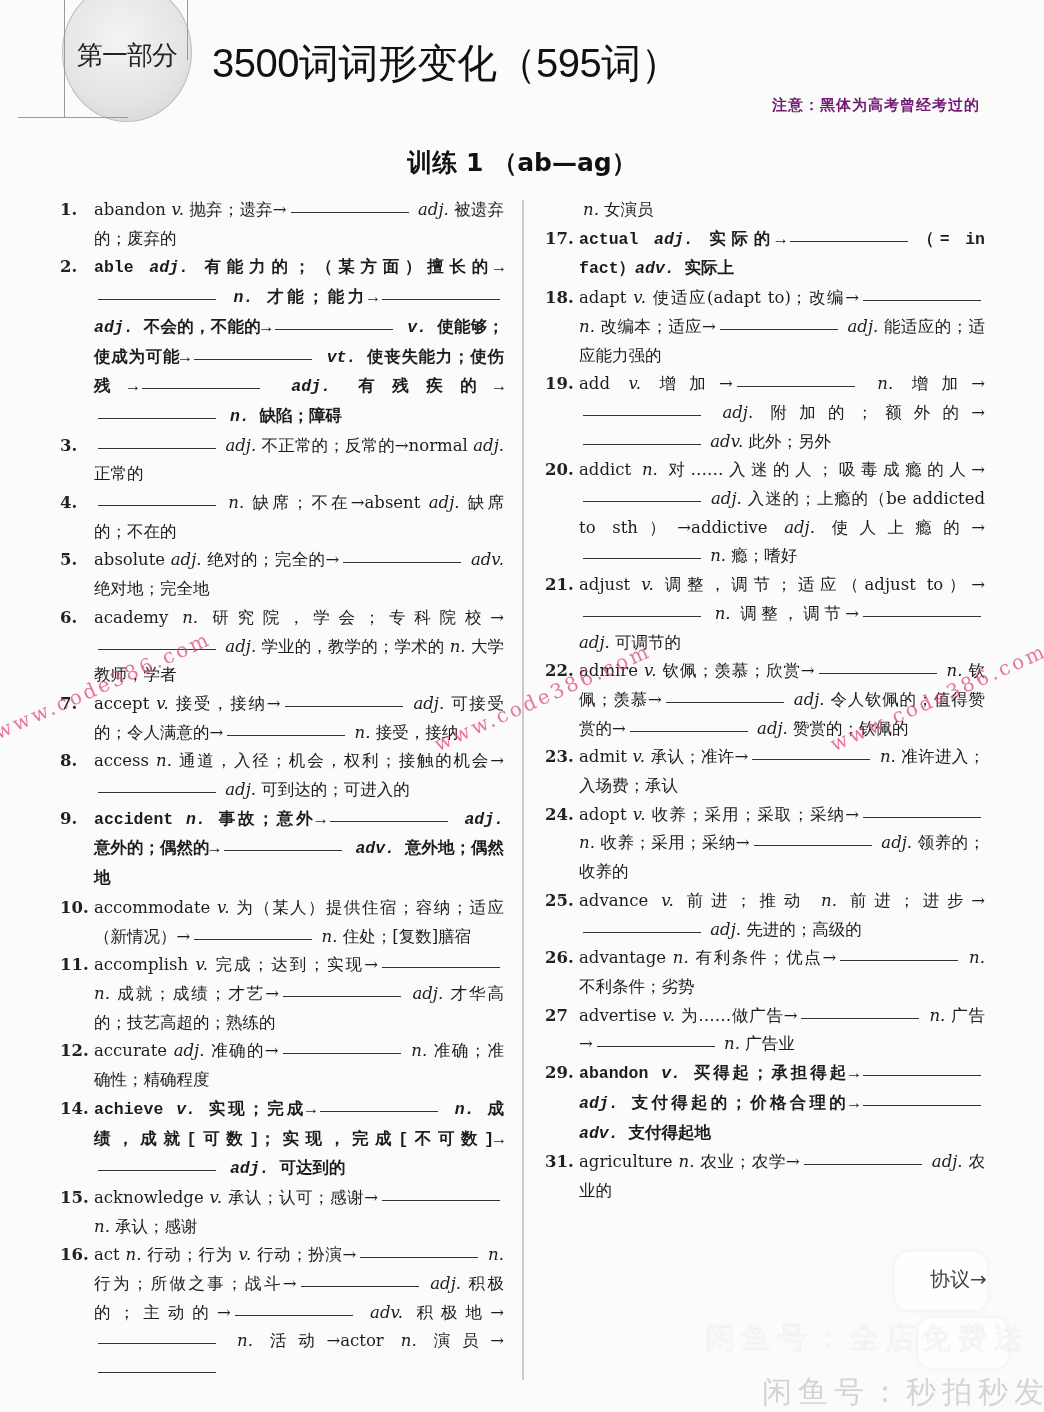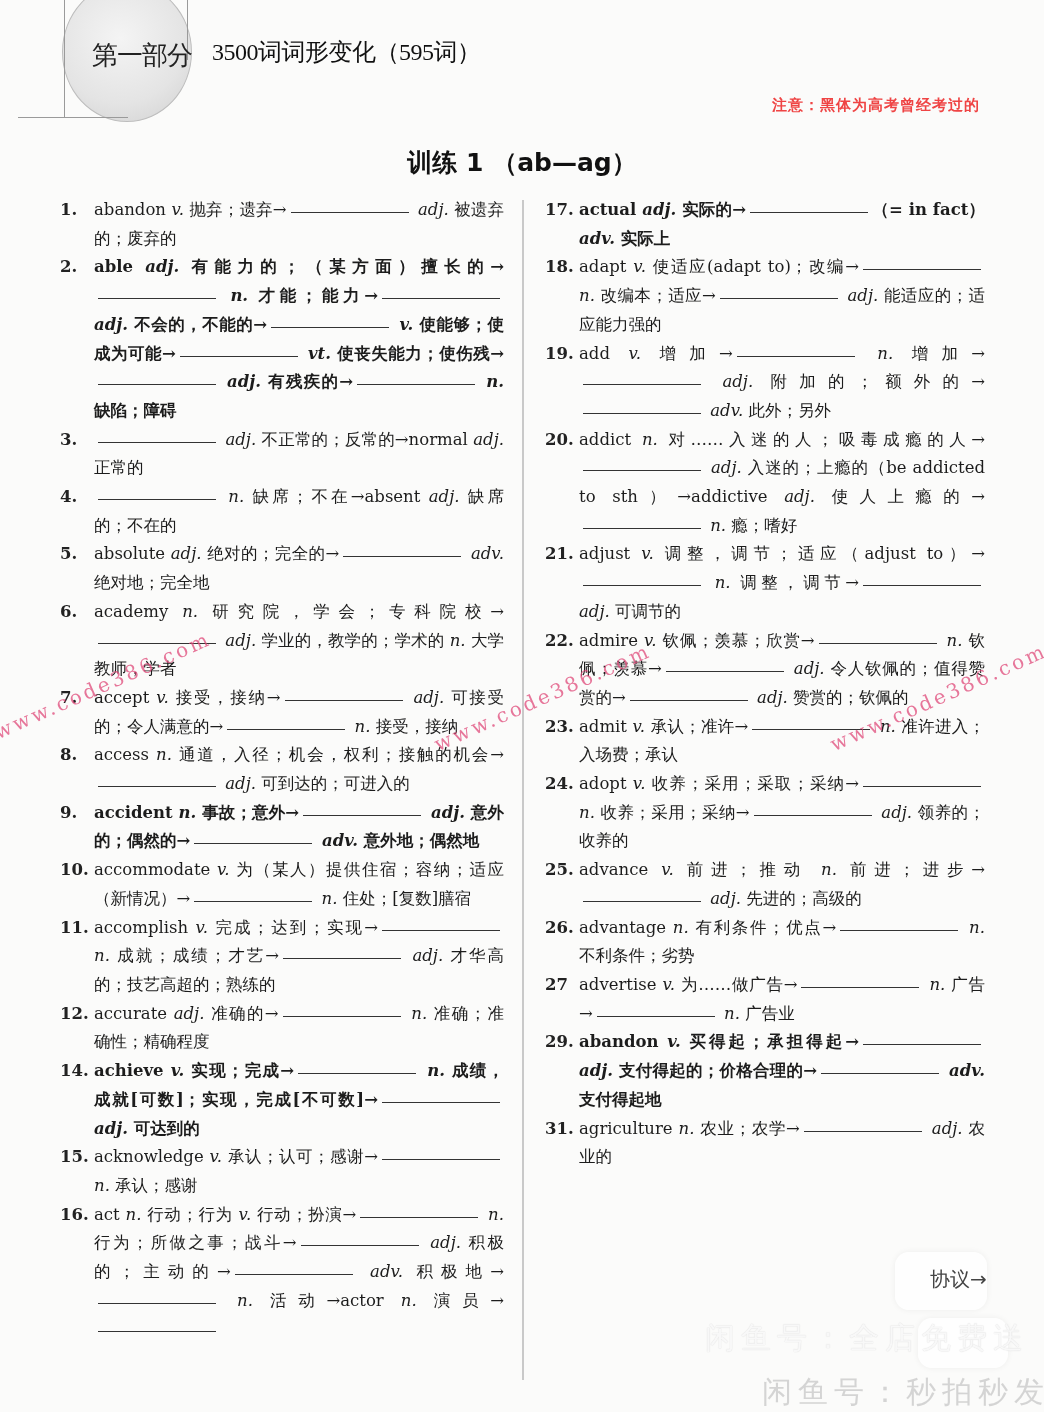--- a/index.html
+++ b/index.html
@@ -12,46 +12,46 @@
     position: absolute; left: 62px; top: -18px; width: 128px; height: 138px;
     border-radius: 50%;
     background: radial-gradient(circle at 45% 40%, #f4f4f4 0%, #e4e4e4 60%, #cfcfcf 100%);
     border: 1px solid #bdbdbd;
   }
   .part-frame-v { position: absolute; left: 64px; top: 0; width: 1px; height: 118px; background: #9a9a9a; }
   .part-frame-v2 { position: absolute; left: 187px; top: 0; width: 1px; height: 60px; background: #9a9a9a; }
   .part-frame-h { position: absolute; left: 18px; top: 117px; width: 110px; height: 1px; background: #9a9a9a; }
   .part-label {
     position: absolute; left: 64px; top: 38px; width: 126px; text-align: center;
-    font-family: "DejaVu Sans", sans-serif; font-size: 26px; color: #222; letter-spacing: -1px; margin-left: 15px;
+    font-family: "DejaVu Sans", sans-serif; font-size: 26px; color: #222; letter-spacing: -1px;
   }
   .main-title {
     position: absolute; left: 212px; top: 36px;
-    font-family: Liberation Serif, serif; font-size: 24px; color: #111; letter-spacing: -0.5px;
+    font-family: Liberation Sans, sans-serif; font-size: 40px; color: #111; letter-spacing: -0.5px;
   }
   .note {
     position: absolute; right: 64px; top: 96px;
-    font-family: "DejaVu Serif", serif; font-size: 15px; font-weight: bold; color: #ef4444; letter-spacing: 1px;
+    font-family: "DejaVu Serif", serif; font-size: 15px; font-weight: bold; color: #701a75; letter-spacing: 1px;
   }
   .section-title {
     position: absolute; left: 0; width: 1044px; top: 146px; text-align: center;
     font-family: "DejaVu Sans", sans-serif; font-size: 25px; font-weight: bold; color: #111;
   }
   .col {
     position: absolute; top: 196px;
     font-size: 16.5px; line-height: 28.7px;
   }
   .col-left { left: 60px; width: 444px; }
   .col-right { left: 545px; width: 440px; }
   .divider { position: absolute; left: 522px; top: 200px; width: 2px; height: 1180px; background: #c9c9c9; }
   .entry { position: relative; padding-left: 34px; text-align: justify; }
   .entry .num { position: absolute; left: 0; top: 0; font-weight: bold; color: #222; }
   .entry.cont { padding-left: 38px; }
   .pos { font-style: italic; }
-  .b { font-weight: bold; }
+  .b { font-weight: bold; font-family: Liberation Mono, monospace; }
   .blank {
     display: inline-block; width: 118px; height: 1px; border-bottom: 1.5px solid #333;
     margin: 0 4px; vertical-align: 2px;
   }
   .watermark {
     position: absolute; color: #e04a7a; opacity: 0.75;
     font-family: "DejaVu Serif", serif; font-size: 20px; letter-spacing: 3px;
     transform-origin: left bottom; white-space: nowrap; pointer-events: none;
   }
   .wm1 { left: 0; top: 720px; transform: rotate(-24deg); }
@@ -99,20 +99,21 @@
     <div class="entry"><span class="num">8.</span><span>access </span><span class="pos">n.</span><span> 通道，入径；机会，权利；接触的机会→</span><span class="blank"></span><span class="pos"> adj.</span><span> 可到达的；可进入的</span></div>
     <div class="entry"><span class="num">9.</span><span class="b">accident </span><span class="pos b">n.</span><span class="b"> 事故；意外→</span><span class="blank"></span><span class="pos b"> adj.</span><span class="b"> 意外的；偶然的→</span><span class="blank"></span><span class="pos b"> adv.</span><span class="b"> 意外地；偶然地</span></div>
     <div class="entry"><span class="num">10.</span><span>accommodate </span><span class="pos">v.</span><span> 为（某人）提供住宿；容纳；适应（新情况）→</span><span class="blank"></span><span class="pos"> n.</span><span> 住处；[复数]膳宿</span></div>
     <div class="entry"><span class="num">11.</span><span>accomplish </span><span class="pos">v.</span><span> 完成；达到；实现→</span><span class="blank"></span><span class="pos"> n.</span><span> 成就；成绩；才艺→</span><span class="blank"></span><span class="pos"> adj.</span><span> 才华高的；技艺高超的；熟练的</span></div>
     <div class="entry"><span class="num">12.</span><span>accurate </span><span class="pos">adj.</span><span> 准确的→</span><span class="blank"></span><span class="pos"> n.</span><span> 准确；准确性；精确程度</span></div>
     <div class="entry"><span class="num">14.</span><span class="b">achieve </span><span class="pos b">v.</span><span class="b"> 实现；完成→</span><span class="blank"></span><span class="pos b"> n.</span><span class="b"> 成绩，成就[可数]；实现，完成[不可数]→</span><span class="blank"></span><span class="pos b"> adj.</span><span class="b"> 可达到的</span></div>
     <div class="entry"><span class="num">15.</span><span>acknowledge </span><span class="pos">v.</span><span> 承认；认可；感谢→</span><span class="blank"></span><span class="pos"> n.</span><span> 承认；感谢</span></div>
     <div class="entry"><span class="num">16.</span><span>act </span><span class="pos">n.</span><span> 行动；行为 </span><span class="pos">v.</span><span> 行动；扮演→</span><span class="blank"></span><span class="pos"> n.</span><span> 行为；所做之事；战斗→</span><span class="blank"></span><span class="pos"> adj.</span><span> 积极的；主动的→</span><span class="blank"></span><span class="pos"> adv.</span><span> 积极地→</span><span class="blank"></span><span class="pos"> n.</span><span> 活动→actor </span><span class="pos">n.</span><span> 演员→</span><span class="blank"></span></div>
   </div>
 <div class="col col-right" id="col-right">
+    <div class="entry cont"><span class="pos">n.</span><span> 女演员</span></div>
     <div class="entry"><span class="num">17.</span><span class="b">actual </span><span class="pos b">adj.</span><span class="b"> 实际的→</span><span class="blank"></span><span class="b">（= in fact）</span><span class="pos b">adv.</span><span class="b"> 实际上</span></div>
     <div class="entry"><span class="num">18.</span><span>adapt </span><span class="pos">v.</span><span> 使适应(adapt to)；改编→</span><span class="blank"></span><span class="pos"> n.</span><span> 改编本；适应→</span><span class="blank"></span><span class="pos"> adj.</span><span> 能适应的；适应能力强的</span></div>
     <div class="entry"><span class="num">19.</span><span>add </span><span class="pos">v.</span><span> 增加→</span><span class="blank"></span><span class="pos"> n.</span><span> 增加→</span><span class="blank"></span><span class="pos"> adj.</span><span> 附加的；额外的→</span><span class="blank"></span><span class="pos"> adv.</span><span> 此外；另外</span></div>
     <div class="entry"><span class="num">20.</span><span>addict </span><span class="pos">n.</span><span> 对……入迷的人；吸毒成瘾的人→</span><span class="blank"></span><span class="pos"> adj.</span><span> 入迷的；上瘾的（be addicted to sth）→addictive </span><span class="pos">adj.</span><span> 使人上瘾的→</span><span class="blank"></span><span class="pos"> n.</span><span> 瘾；嗜好</span></div>
     <div class="entry"><span class="num">21.</span><span>adjust </span><span class="pos">v.</span><span> 调整，调节；适应（adjust to）→</span><span class="blank"></span><span class="pos"> n.</span><span> 调整，调节→</span><span class="blank"></span><span class="pos"> adj.</span><span> 可调节的</span></div>
     <div class="entry"><span class="num">22.</span><span>admire </span><span class="pos">v.</span><span> 钦佩；羡慕；欣赏→</span><span class="blank"></span><span class="pos"> n.</span><span> 钦佩；羡慕→</span><span class="blank"></span><span class="pos"> adj.</span><span> 令人钦佩的；值得赞赏的→</span><span class="blank"></span><span class="pos"> adj.</span><span> 赞赏的；钦佩的</span></div>
     <div class="entry"><span class="num">23.</span><span>admit </span><span class="pos">v.</span><span> 承认；准许→</span><span class="blank"></span><span class="pos"> n.</span><span> 准许进入；入场费；承认</span></div>
     <div class="entry"><span class="num">24.</span><span>adopt </span><span class="pos">v.</span><span> 收养；采用；采取；采纳→</span><span class="blank"></span><span class="pos"> n.</span><span> 收养；采用；采纳→</span><span class="blank"></span><span class="pos"> adj.</span><span> 领养的；收养的</span></div>
     <div class="entry"><span class="num">25.</span><span>advance </span><span class="pos">v.</span><span> 前进；推动 </span><span class="pos">n.</span><span> 前进；进步→</span><span class="blank"></span><span class="pos"> adj.</span><span> 先进的；高级的</span></div>
     <div class="entry"><span class="num">26.</span><span>advantage </span><span class="pos">n.</span><span> 有利条件；优点→</span><span class="blank"></span><span class="pos"> n.</span><span> 不利条件；劣势</span></div>

